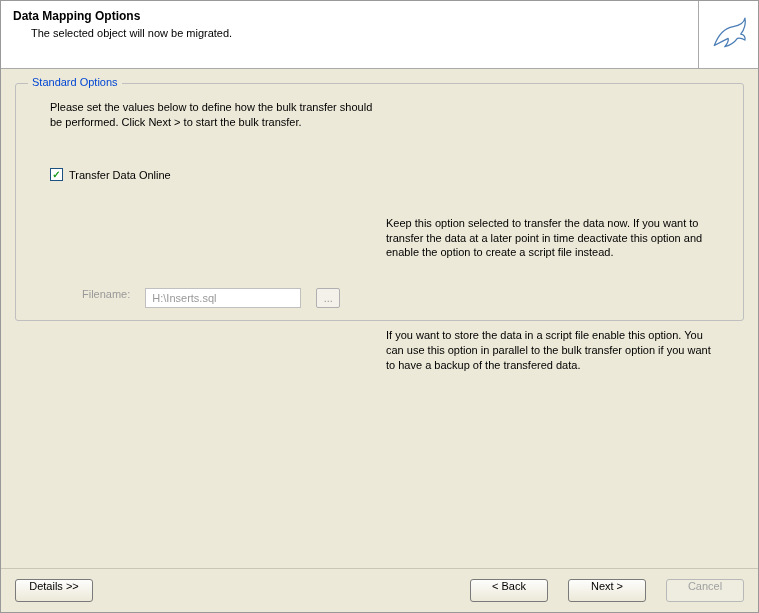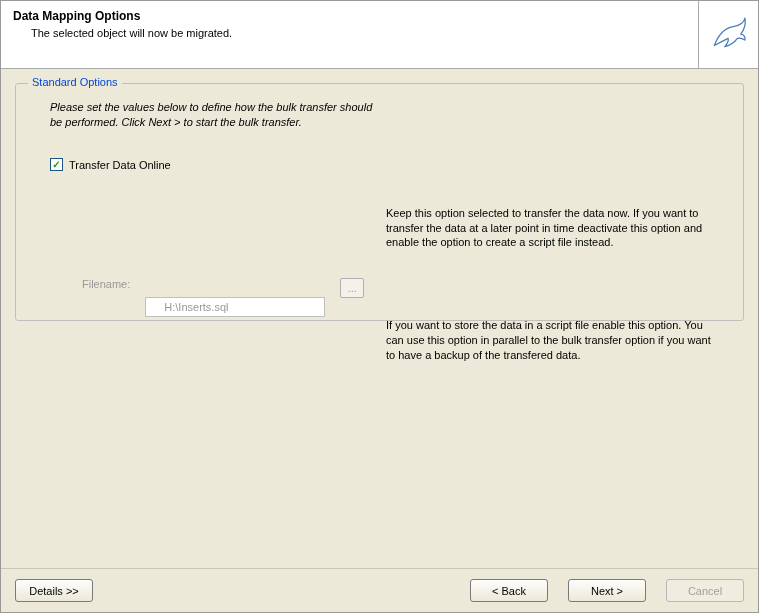--- a/index.html
+++ b/index.html
@@ -67,23 +67,22 @@
   }
   .section-title {
     font-weight: bold;
     font-size: 12px;
     margin-bottom: 4px;
     padding-left: 14px;
   }
   .section-desc {
     padding-left: 14px;
     line-height: 1.35;
-    margin-bottom: 28px;
+    margin-bottom: 38px;
     max-width: 340px;
-    font-style: italic;
   }
   .opt-row {
     display: flex;
     align-items: flex-start;
     margin-bottom: 20px;
   }
   .opt-left {
     width: 350px;
     padding-left: 14px;
   }
@@ -116,29 +115,28 @@
     display: flex;
     align-items: flex-start;
     gap: 15px;
     padding-left: 32px;
     margin-top: 8px;
   }
   .filename-label {
     color: #999;
   }
   .filename-input {
-    width: 180px;
+    width: 156px;
     height: 20px;
     border: 1px solid #c0c0c0;
     background: #fff;
-    padding: 0 18px;
+    padding: 0 6px;
     font-family: inherit;
     font-size: 11px;
     color: #999;
-    margin-top: 19px;
   }
   .browse-btn {
     width: 24px;
     height: 20px;
     border: 1px solid #b0b0b0;
     background: #f3f1e9;
     color: #999;
     cursor: default;
     display: flex;
     align-items: center;
@@ -156,21 +154,21 @@
   .btn {
     min-width: 78px;
     height: 23px;
     border: 1px solid #7a7a7a;
     border-radius: 3px;
     background: linear-gradient(#fdfdfc, #ece9d8);
     font-family: inherit;
     font-size: 11px;
     cursor: pointer;
     display: inline-flex;
-    align-items: center;
+    align-items: flex-start;
     justify-content: center;
     padding: 0 10px;
   }
   .btn.disabled {
     color: #a0a0a0;
     border-color: #b8b8b8;
     cursor: default;
     background: #efede0;
   }
   .footer-right {

